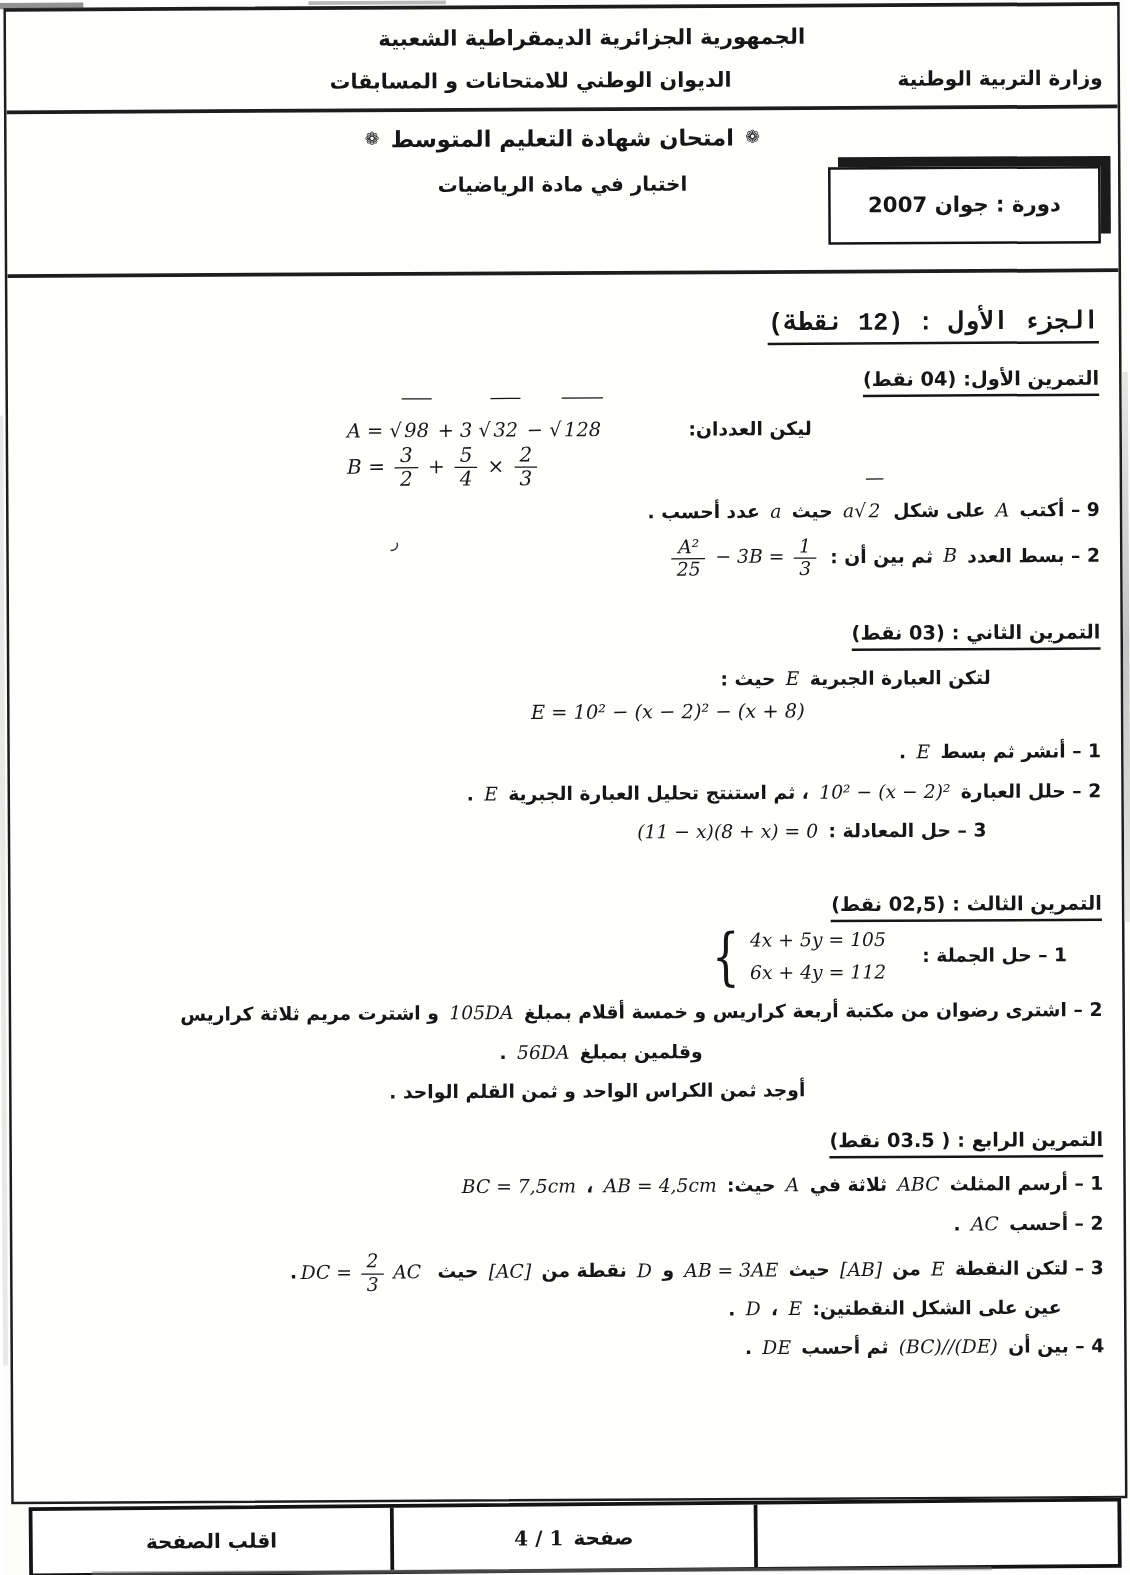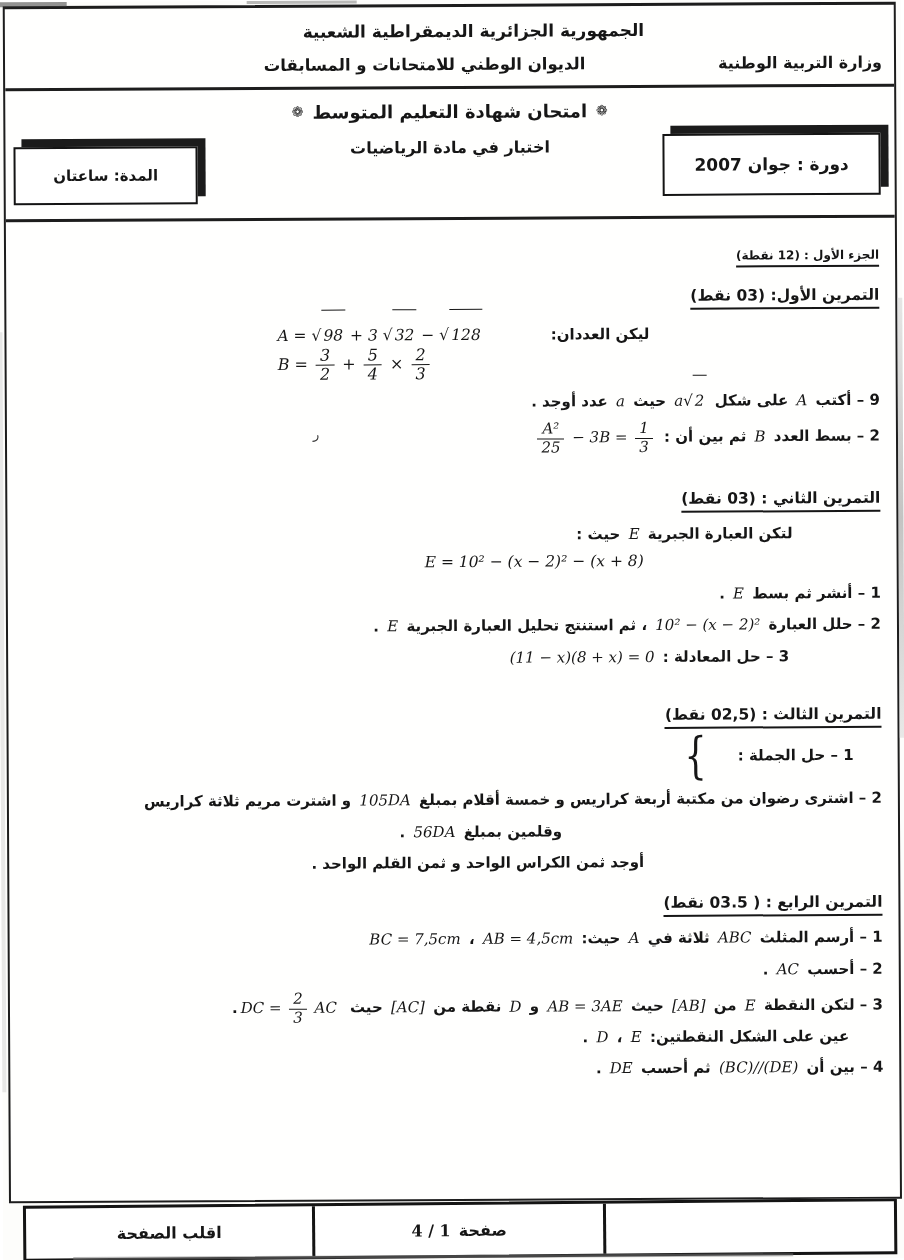--- a/index.html
+++ b/index.html
@@ -35,21 +35,21 @@
     font-weight:bold; direction:rtl; white-space:nowrap;
   }
   .session-box { right:14px; top:46px; width:214px; height:58px; font-size:17px; }
   .duration-box { left:8px; top:56px; width:180px; height:54px; font-size:15px; }
 
   
   .content { position:relative; direction:rtl; text-align:right; padding:10px 16px 0 10px; font-size:15px; font-weight:bold; }
   .line { line-height:1.7; margin-top:6px; }
   .hd { margin-top:14px; }
   .hd .u { border-bottom:2px solid #161616; padding-bottom:3px; font-size:15.5px; }
-  .hd.part .u { font-size:12px; }
+  .hd.part .u { font-size:20px;font-family:Liberation Mono, monospace; }
 
   .m {
     direction:ltr; unicode-bidi:isolate;
     font-family:"DejaVu Serif", serif; font-style:italic; font-weight:normal;
     font-size:15px; margin:0 3px; white-space:nowrap;
   }
   .sg { font-style:normal; }
   .rad { border-top:1.5px solid #161616; padding:16px 2px;font-style:italic; }
   .frac { display:inline-flex; flex-direction:column; text-align:center; vertical-align:middle; line-height:1.15; margin:0 3px; }
   .frac .fn { border-bottom:1.4px solid #161616; padding:0 4px; }
@@ -116,30 +116,27 @@
     </div>
 
     <div class="title-band">
       <div class="exam-title">
         <span class="orn">❁</span><span>امتحان شهادة التعليم المتوسط</span><span class="orn">❁</span>
       </div>
       <div class="subject">اختبار في مادة الرياضيات</div>
       <div class="box3d session-box">
         <span>دورة : جوان 2007</span>
       </div>
-      <div class="box3d duration-box">
-        <span>المدة: ساعتان</span>
-      </div>
     </div>
 
     <div class="content">
 
       <div class="line hd part"><span class="u">الجزء الأول : (12 نقطة)</span></div>
 
-      <div class="line hd"><span class="u">التمرين الأول: (03 نقط)</span></div>
+      <div class="line hd"><span class="u">التمرين الأول: (04 نقط)</span></div>
 
       <div class="aline">
         <span>ليكن العددان:</span>
         <span class="m">
           <span>A =</span>
           <span><span class="sg">√</span><span class="rad">98</span></span>
           <span>+ 3</span>
           <span><span class="sg">√</span><span class="rad">32</span></span>
           <span>−</span>
           <span><span class="sg">√</span><span class="rad">128</span></span>
@@ -166,21 +163,21 @@
         </span>
       </div>
 
       <div class="line">
         <span>9 – أكتب</span>
         <span class="m">A</span>
         <span>على شكل</span>
         <span class="m"><span>a√</span><span class="rad">2</span></span>
         <span>حيث</span>
         <span class="m">a</span>
-        <span>عدد أوجد .</span>
+        <span>عدد أحسب .</span>
       </div>
 
       <span class="stray">ر</span>
 
       <div class="line">
         <span>2 – بسط العدد</span>
         <span class="m">B</span>
         <span>ثم بين أن :</span>
         <span class="m">
           <span class="frac">
@@ -225,20 +222,24 @@
         <span>3 – حل المعادلة :</span>
         <span class="m">(11 − x)(8 + x) = 0</span>
       </div>
 
       <div class="line hd mt32"><span class="u">التمرين الثالث : (02,5 نقط)</span></div>
 
       <div class="sysline">
         <span>1 – حل الجملة :</span>
         <span class="sys">
           <span class="brace">{</span>
+          <span class="eqs">
+            <span class="m">4x + 5y = 105</span>
+            <span class="m">6x + 4y = 112</span>
+          </span>
         </span>
       </div>
 
       <div class="line nowrap mt10">
         <span>2 – اشترى رضوان من مكتبة أربعة كراريس و خمسة أقلام بمبلغ</span>
         <span class="m">105DA</span>
         <span>و اشترت مريم ثلاثة كراريس</span>
       </div>
 
       <div class="line ex3-l2">

